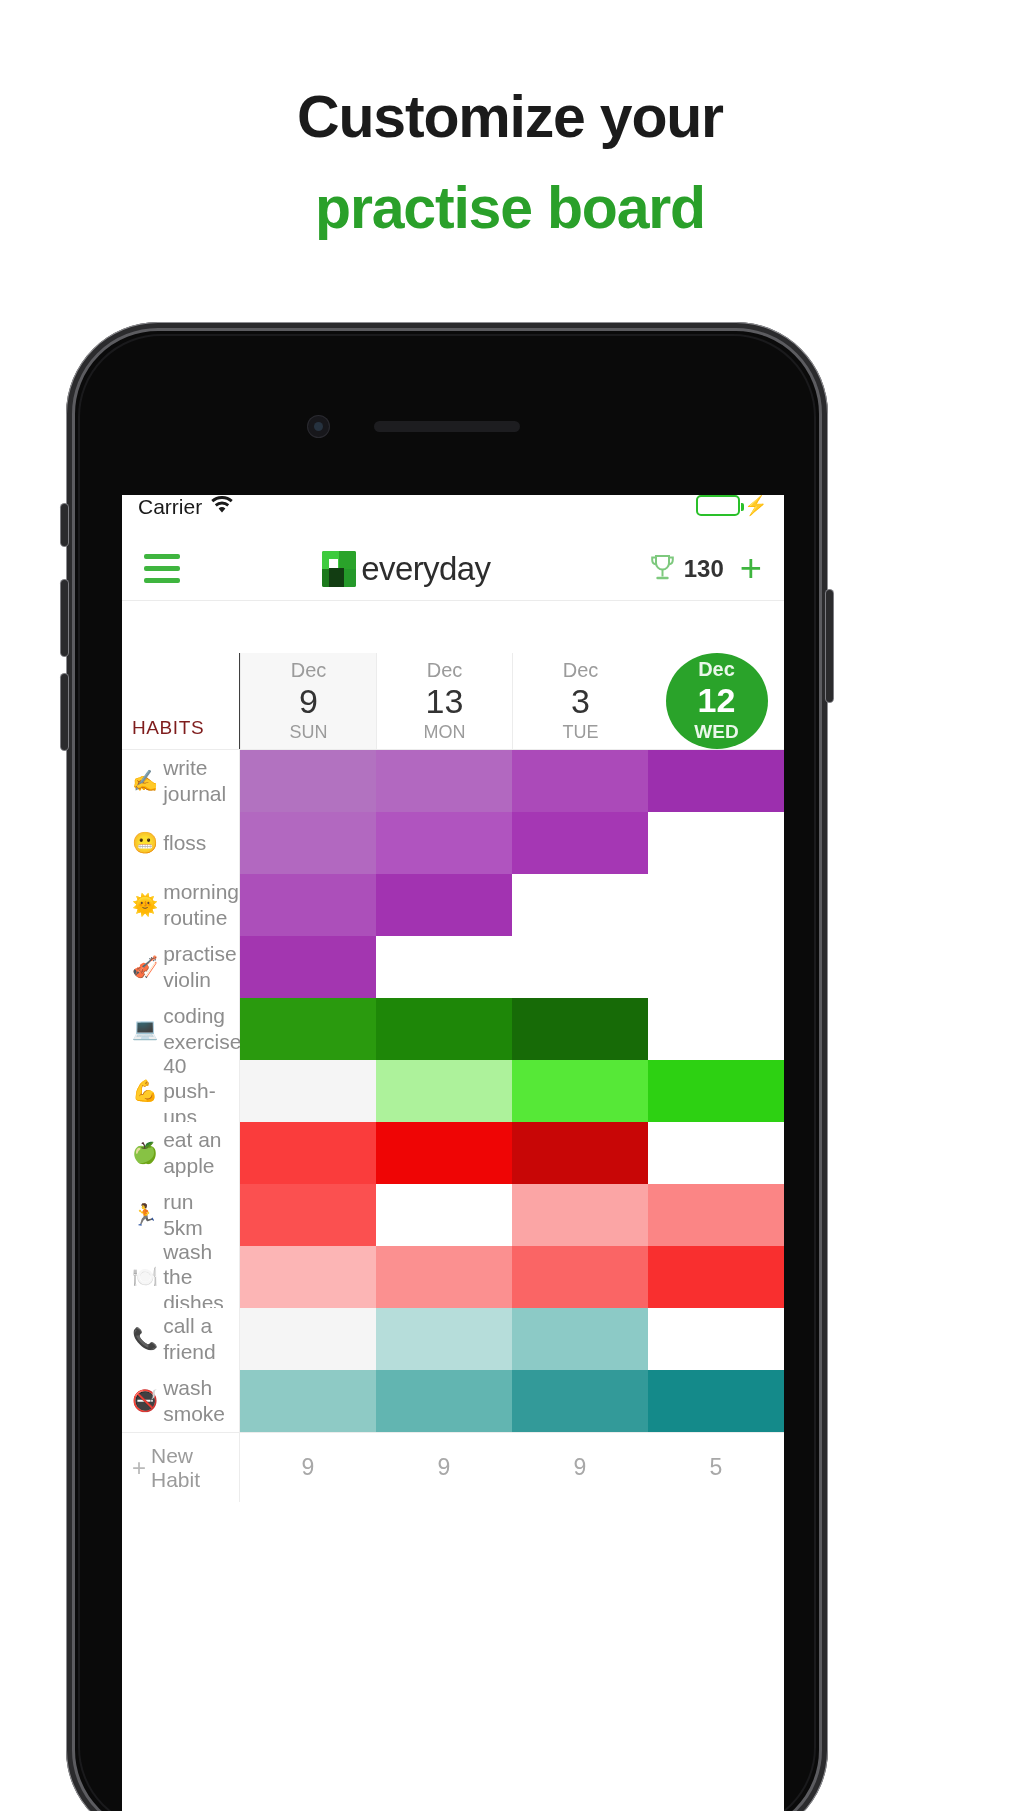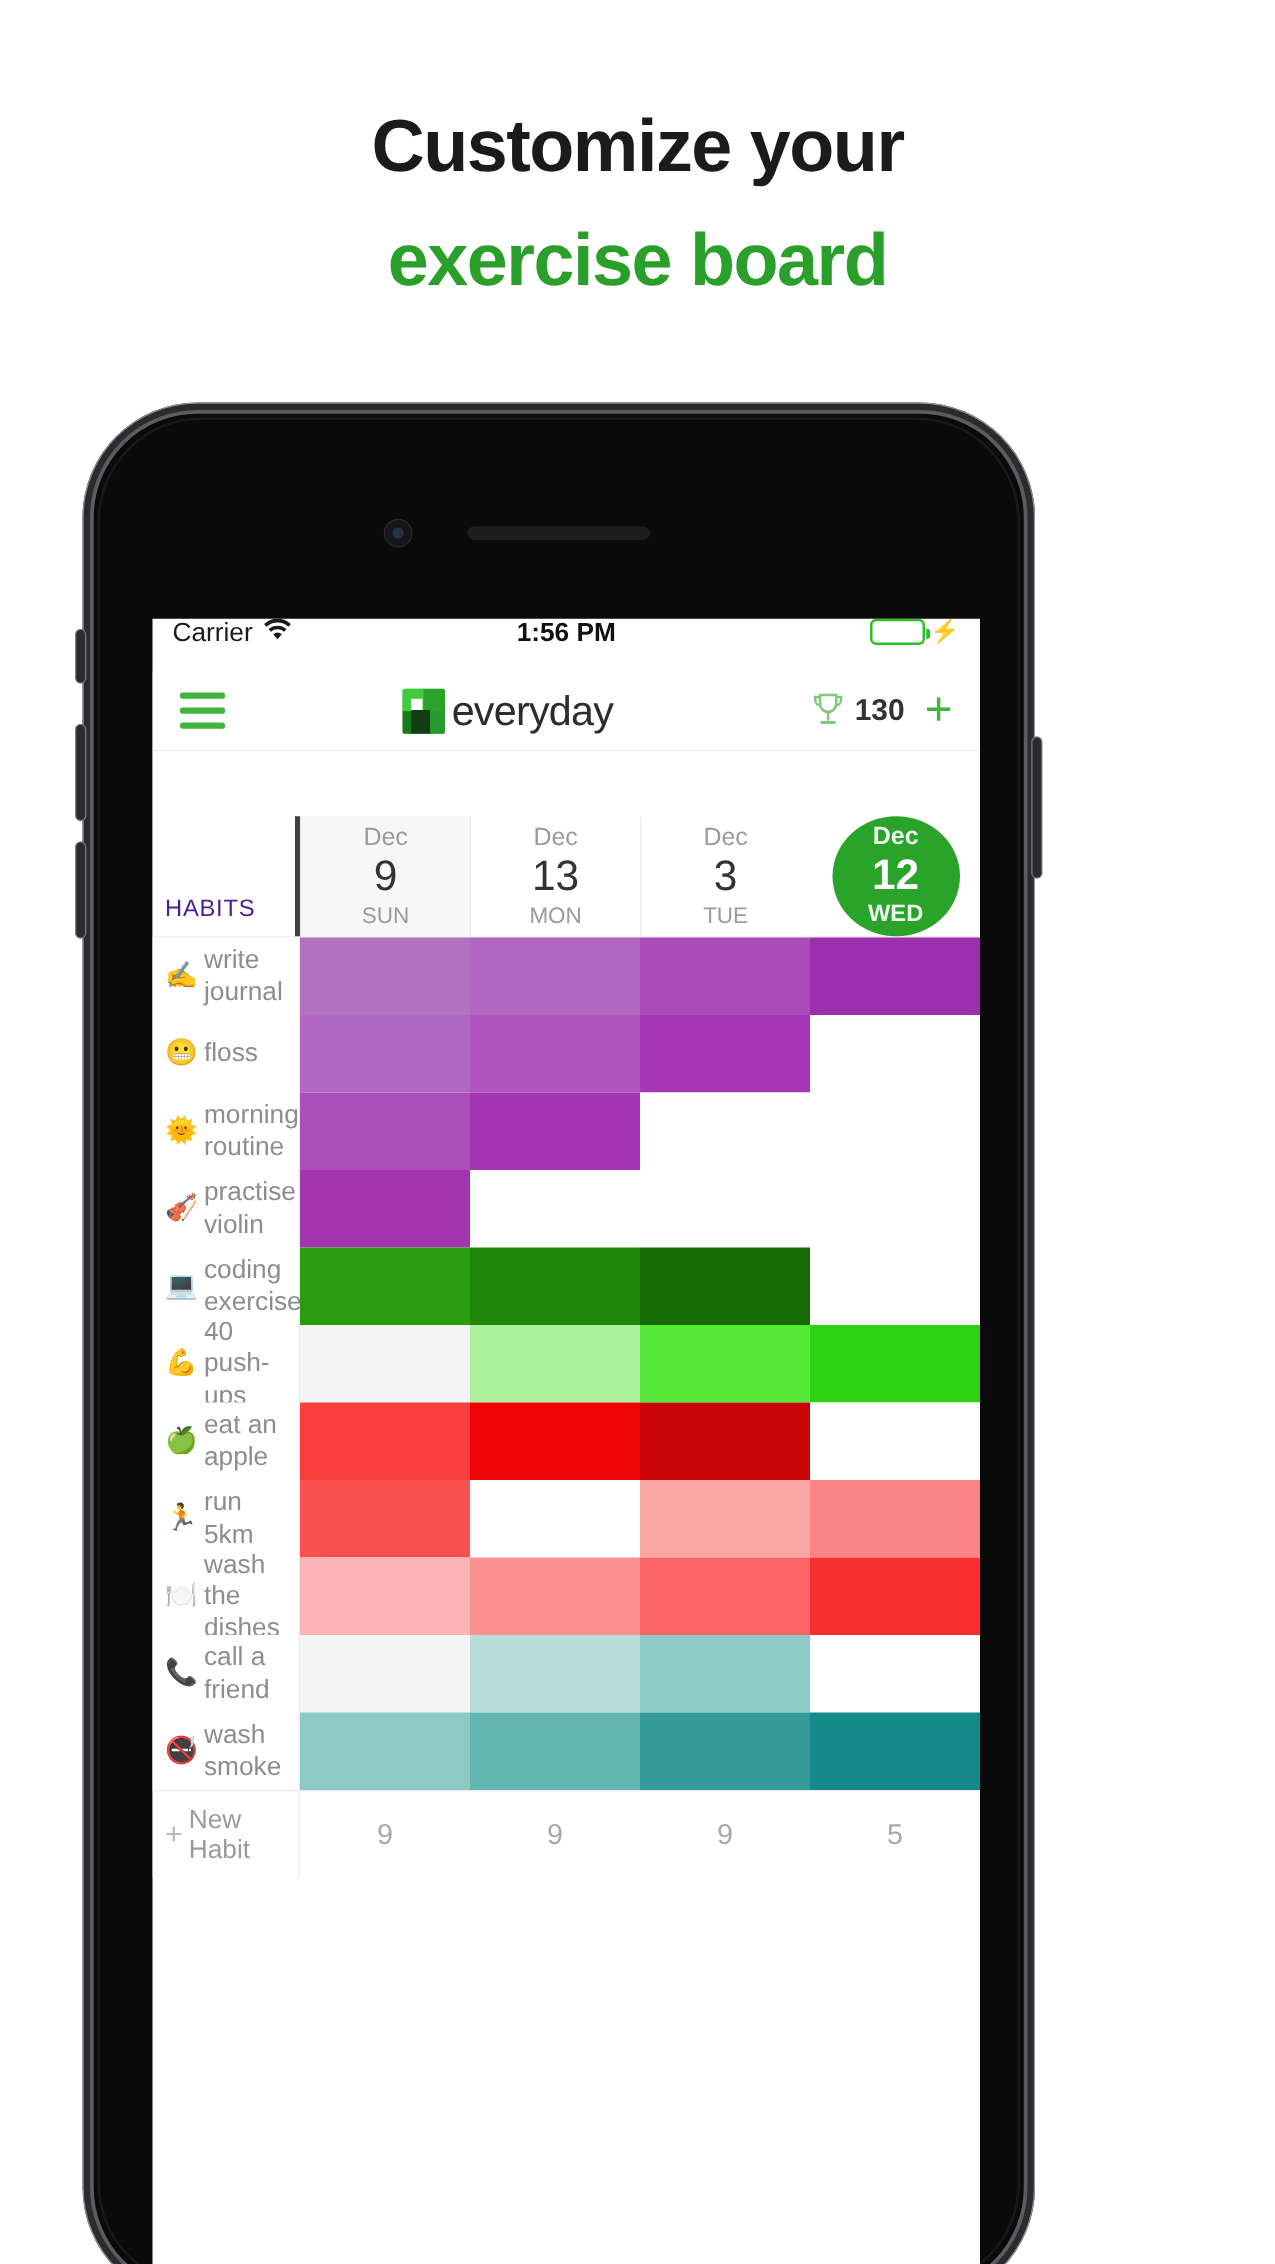--- a/index.html
+++ b/index.html
@@ -170,22 +170,22 @@
 
   
   .board { background: #fff; }
 
   
   .date-head { display: flex; height: 96px; align-items: stretch; }
   .habits-label {
     width: 118px; flex: none;
     display: flex; align-items: flex-end;
     padding: 0 0 10px 10px;
-    font-size: 19px; color: #4c1d95; letter-spacing: 0.6px;
-    border-right: 4px solid #404040;
+    font-size: 19px; color: #7f1d1d; letter-spacing: 0.6px;
+    border-right: 1px solid #404040;
   }
   .date-cell {
     width: 136px; flex: none;
     display: flex; flex-direction: column;
     align-items: center; justify-content: center;
     border-left: 1px solid #ececec;
     position: relative;
   }
   .date-cell.shaded { background: #f7f7f7; }
   .d-mon { font-size: 20px; color: #9b9b9b; line-height: 1.25; }
@@ -249,21 +249,21 @@
     border-radius: 50%;
     border: 3px solid #3d3d42;
     background: #17171a;
   }
 </style>
 </head>
 <body>
 
 <div class="hero">
   <div class="hero-line dark">Customize your</div>
-  <div class="hero-line green">exercise board</div>
+  <div class="hero-line green">practise board</div>
 </div>
 
 <div class="device">
   <div class="btn-side btn-silent"></div>
   <div class="btn-side btn-volup"></div>
   <div class="btn-side btn-voldn"></div>
   <div class="btn-side btn-power"></div>
 
   <div class="device-inner">
     <div class="bezel-shine"></div>
@@ -277,21 +277,20 @@
         <div class="sb-left">
           <span class="sb-carrier">Carrier</span>
           <span>
             <svg width="24" height="18" viewBox="0 0 24 18">
               <path d="M12 16.4 8.6 12.4a5.3 5.3 0 0 1 6.8 0z" fill="#1a1a1a"></path>
               <path d="M4.8 8.2a11 11 0 0 1 14.4 0l-1.9 2.2a8.1 8.1 0 0 0-10.6 0z" fill="#1a1a1a"></path>
               <path d="M1.3 4.1a16 16 0 0 1 21.4 0l-1.9 2.2a13.1 13.1 0 0 0-17.6 0z" fill="#1a1a1a"></path>
             </svg>
           </span>
         </div>
-        <div class="sb-time">1:56 PM</div>
         <div class="sb-right">
           <span class="battery">
             <span class="battery-fill"></span>
           </span>
           <span class="bolt">⚡</span>
         </div>
       </div>
 
       <div class="appbar">
         <div class="hamburger">

